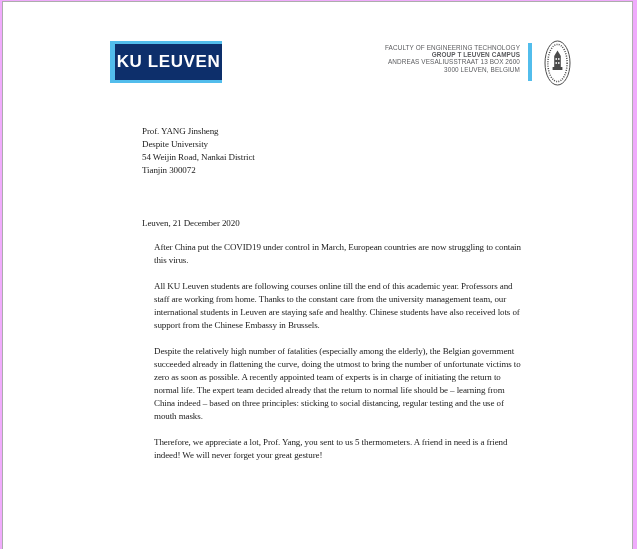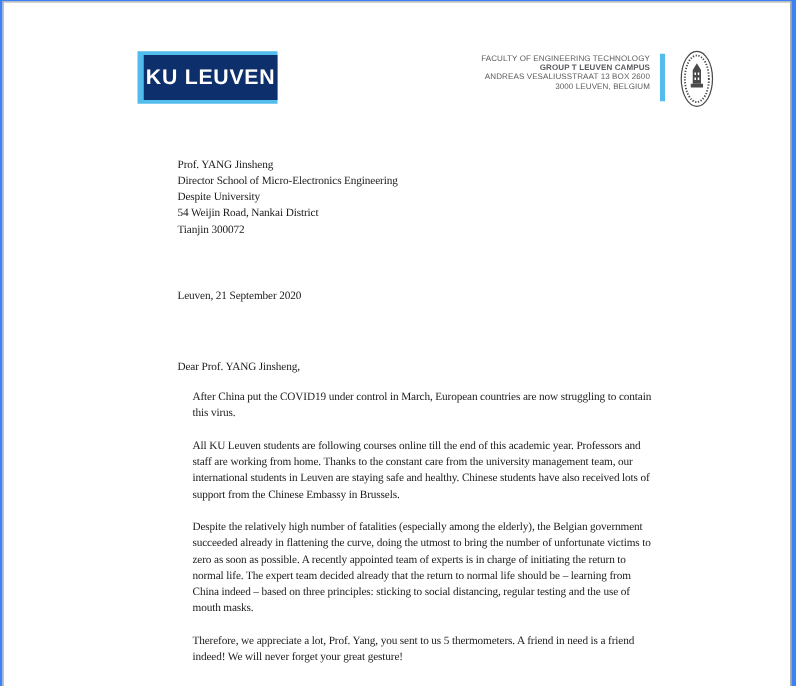--- a/index.html
+++ b/index.html
@@ -8,21 +8,21 @@
     width: 637px;
     height: 549px;
     background: #fdfdfd;
     overflow: hidden;
     font-family: "Liberation Serif", serif;
   }
   .viewport {
     position: relative;
     width: 637px;
     height: 549px;
-    background: #3b82f6;
+    background: #f0abfc;
   }
   .page {
     position: absolute;
     left: 2px;
     top: 1px;
     width: 629px;
     height: 560px;
     background: #fff;
     border: 1px solid var(--page-border, #adadad);
     border-bottom: none;
@@ -132,28 +132,26 @@
         <rect x="11.6" y="18" width="1.2" height="2" fill="#ffffff"></rect>
         <rect x="14.2" y="18" width="1.2" height="2" fill="#ffffff"></rect>
         <rect x="11.6" y="22" width="1.2" height="2" fill="#ffffff"></rect>
         <rect x="14.2" y="22" width="1.2" height="2" fill="#ffffff"></rect>
       </svg>
     </div>
 
     <div class="letter-body">
       <div class="recipient">
         <div>Prof. YANG Jinsheng</div>
-        <div>Director School of Micro-Electronics Engineering</div>
         <div>Despite University</div>
         <div>54 Weijin Road, Nankai District</div>
         <div>Tianjin 300072</div>
       </div>
 
-      <div class="dateline">Leuven, 21 September 2020</div>
-      <div class="salutation">Dear Prof. YANG Jinsheng,</div>
+      <div class="dateline">Leuven, 21 December 2020</div>
 
       <p class="para first">After China put the COVID19 under control in March, European countries are now struggling to contain this virus.</p>
       <p class="para">All KU Leuven students are following courses online till the end of this academic year. Professors and staff are working from home. Thanks to the constant care from the university management team, our international students in Leuven are staying safe and healthy. Chinese students have also received lots of support from the Chinese Embassy in Brussels.</p>
       <p class="para">Despite the relatively high number of fatalities (especially among the elderly), the Belgian government succeeded already in flattening the curve, doing the utmost to bring the number of unfortunate victims to zero as soon as possible. A recently appointed team of experts is in charge of initiating the return to normal life. The expert team decided already that the return to normal life should be – learning from China indeed – based on three principles: sticking to social distancing, regular testing and the use of mouth masks.</p>
       <p class="para">Therefore, we appreciate a lot, Prof. Yang, you sent to us 5 thermometers. A friend in need is a friend indeed! We will never forget your great gesture!</p>
     </div>
 
   </div>
 </div>
 

